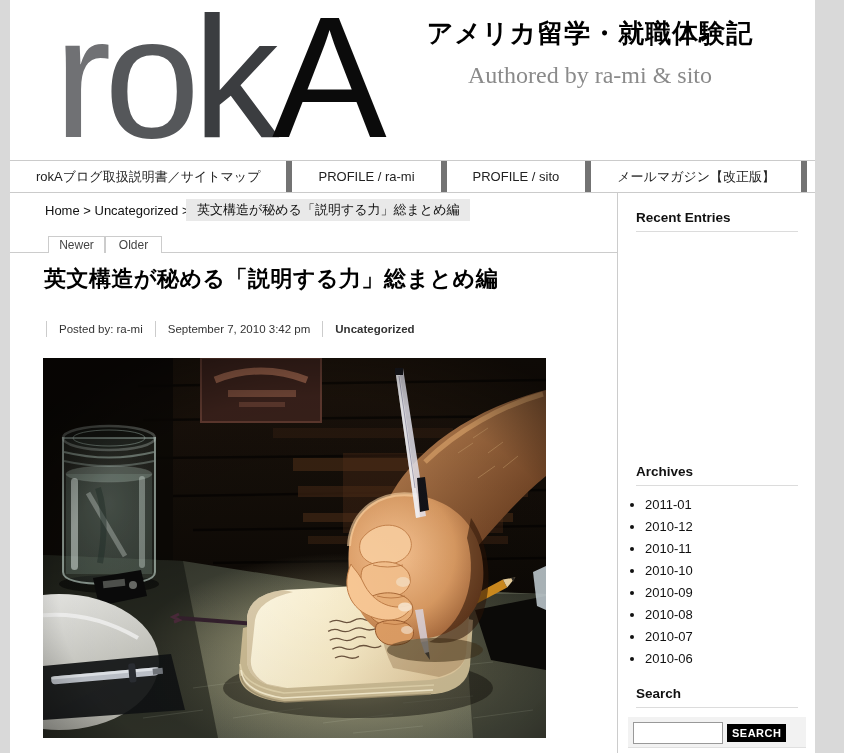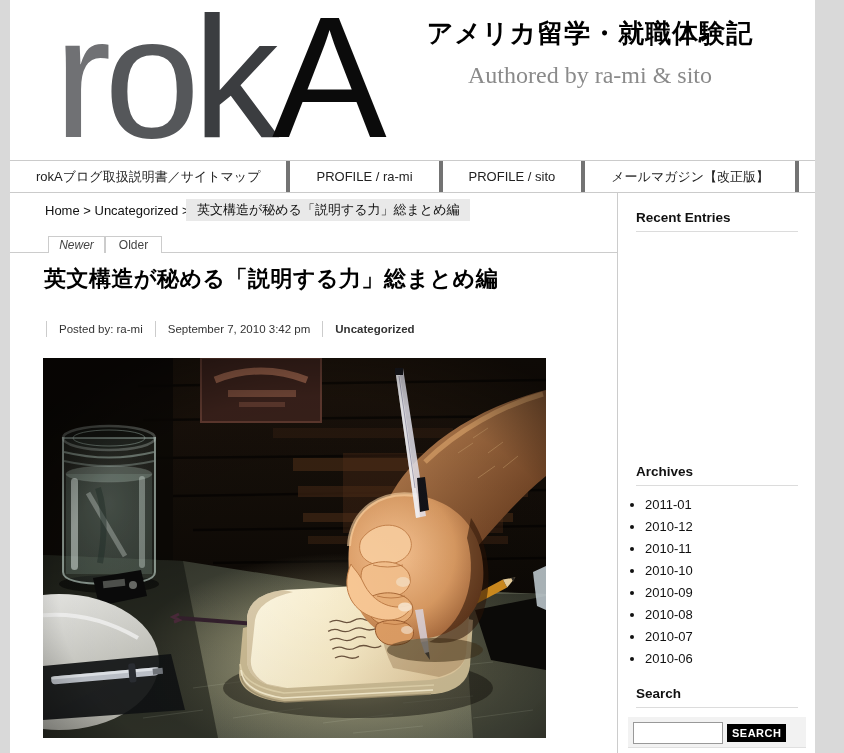--- a/index.html
+++ b/index.html
@@ -17,34 +17,34 @@
   .header-right{position:absolute;left:415px;top:12px;width:330px;text-align:center;
         font-family:"Liberation Serif","DejaVu Serif",serif;color:#000;}
   .tag1{font-size:26px;font-weight:bold;letter-spacing:1px;margin:4px 0 0;}
   .tag2{font-size:21px;font-weight:bold;letter-spacing:1px;margin:25px 0 0;}
   .byline{font-size:24px;margin:11px 0 0;}
 
   
   .nav{position:absolute;left:0;top:160px;width:805px;height:31px;background:#fff;
        border-top:1px solid #cbcbcb;border-bottom:1px solid #cbcbcb;display:flex;}
   .nav-item{display:flex;align-items:center;justify-content:center;
-       border-right:4px solid #737373;font-size:13px;color:#222;padding:0 26px;
+       border-right:6px solid #737373;font-size:13px;color:#222;padding:0 26px;
        cursor:pointer;white-space:nowrap;}
 
   
   .crumb-trail{position:absolute;left:35px;top:203px;font-size:13px;color:#111;cursor:pointer;}
   .crumb-box{position:absolute;left:176px;top:199px;height:22px;line-height:22px;
        padding:0 11px;font-size:13px;color:#111;white-space:nowrap;}
 
   
   .tab-row-line{position:absolute;left:0;top:252px;width:607px;border-top:1px solid #ccc;}
   .tab{position:absolute;top:236px;height:17px;box-sizing:border-box;background:#fff;
        border:1px solid #ccc;border-bottom:none;font-size:12px;color:#444;
        text-align:center;line-height:16px;cursor:pointer;}
-  .tab-newer{left:38px;width:57px;font-style:italic;}
+  .tab-newer{left:38px;width:57px;}
   .tab-older{left:95px;width:57px;}
 
   
   .post-title{position:absolute;left:34px;top:264px;width:565px;font-size:22px;
        font-weight:bold;color:#000;letter-spacing:.5px;}
   .meta{position:absolute;left:36px;top:321px;display:flex;align-items:flex-start;
        font-size:11.5px;color:#333;}
   .meta span{border-left:1px solid #ccc;padding:2px 12px;white-space:nowrap;}
   .meta .cat{font-weight:bold;}
   .photo{position:absolute;left:33px;top:358px;width:503px;height:380px;}

